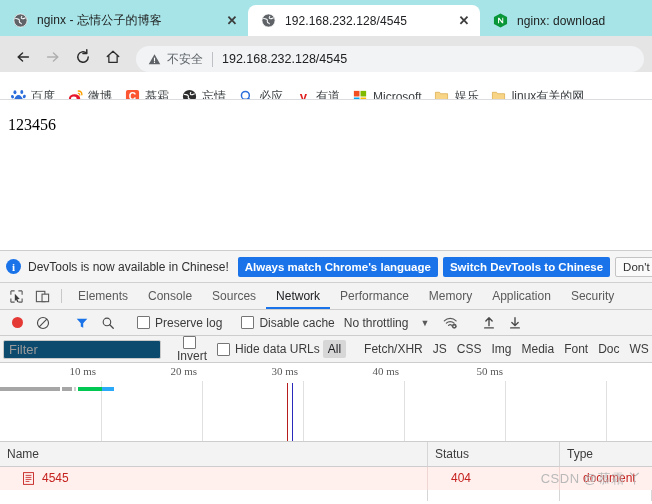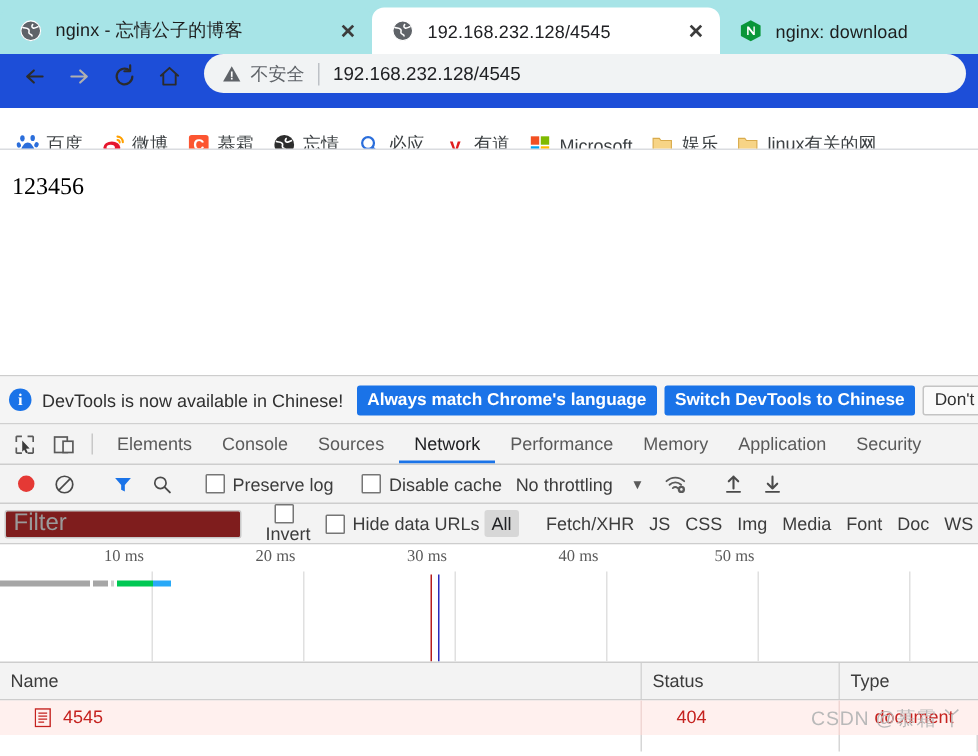--- a/index.html
+++ b/index.html
@@ -73,23 +73,23 @@
     color: #3c3c3c;
     line-height: 1;
   }
   .tab1 { width: 248px; }
   .tab2 { width: 232px; }
   .tab3 { width: 172px; border-radius: 8px 8px 0 0;}
 
   
   .toolbar {
     height: 36px;
-    background: #1d4ed8;
-    display: flex;
-    align-items: flex-start;
+    background: #e5e5e5;
+    display: flex;
+    align-items: flex-end;
     padding: 0 8px;
     box-sizing: border-box;
   }
   .nav-btn {
     width: 30px;
     height: 30px;
     display: flex;
     align-items: center;
     justify-content: center;
     flex: 0 0 30px;
@@ -312,24 +312,24 @@
     border-bottom: 1px solid #cdcdcd;
     display: flex;
     align-items: center;
     padding: 0 3px;
     box-sizing: border-box;
     overflow: hidden;
   }
   .filter-input {
     width: 158px;
     height: 19px;
-    background: #7f1d1d;
+    background: #0c4a6e;
     border: 1px solid #c9c9c9;
     border-radius: 2px;
-    font-size: 16px;
+    font-size: 13px;
     color: #9a9a9a;
     display: flex;
     align-items: center;
     padding: 0 5px;
     box-sizing: border-box;
     flex: 0 0 158px;
   }
   .ftype {
     font-size: 12px;
     color: #3c3c3c;

